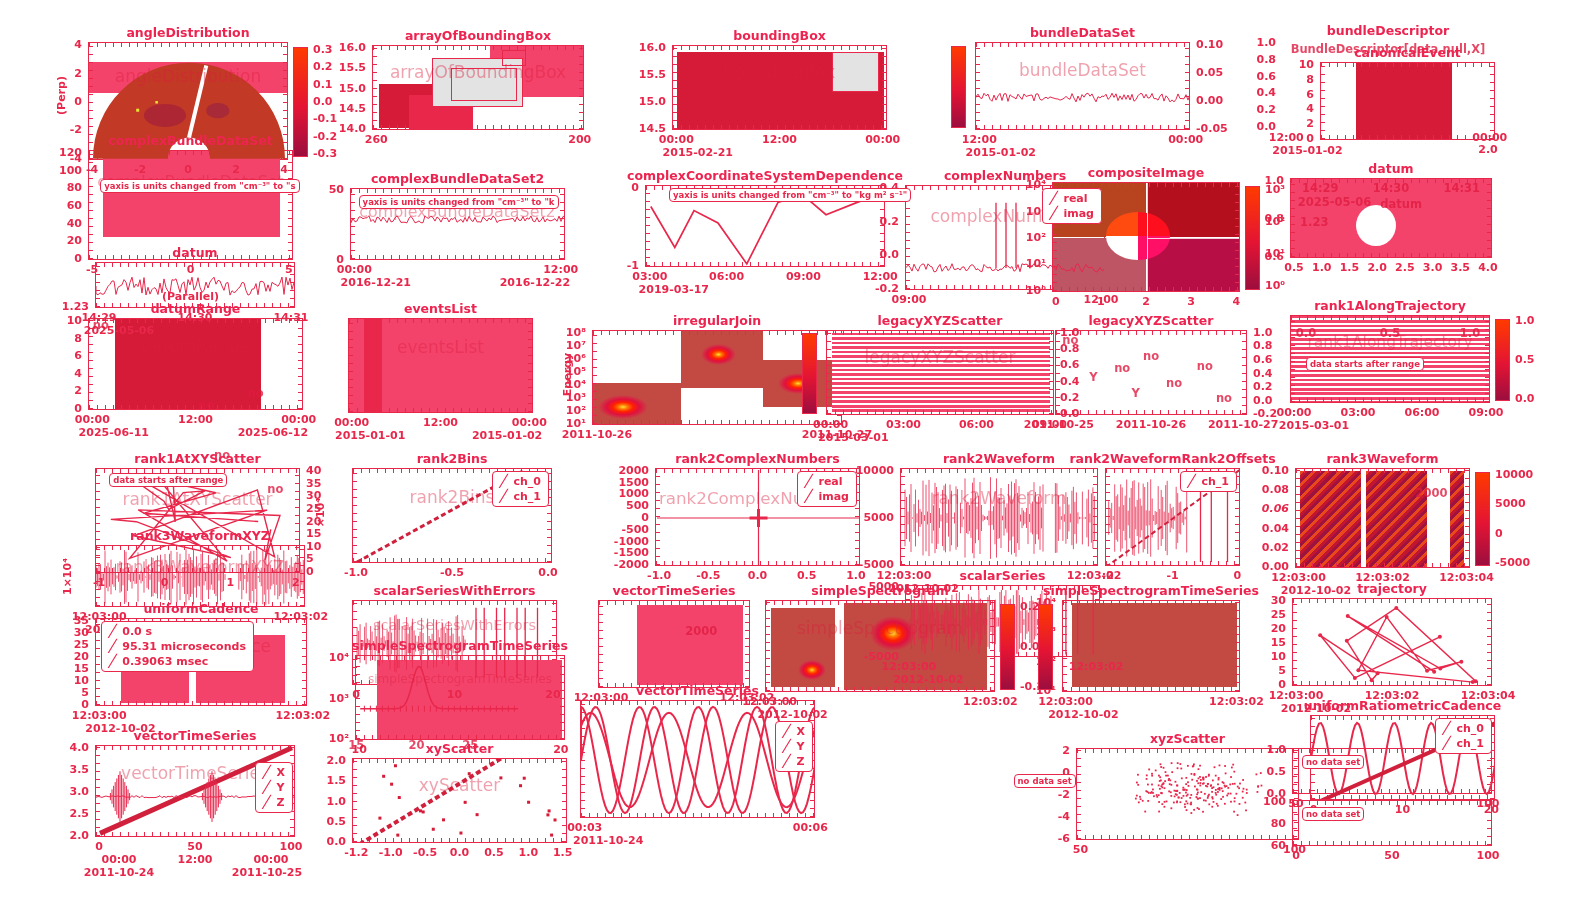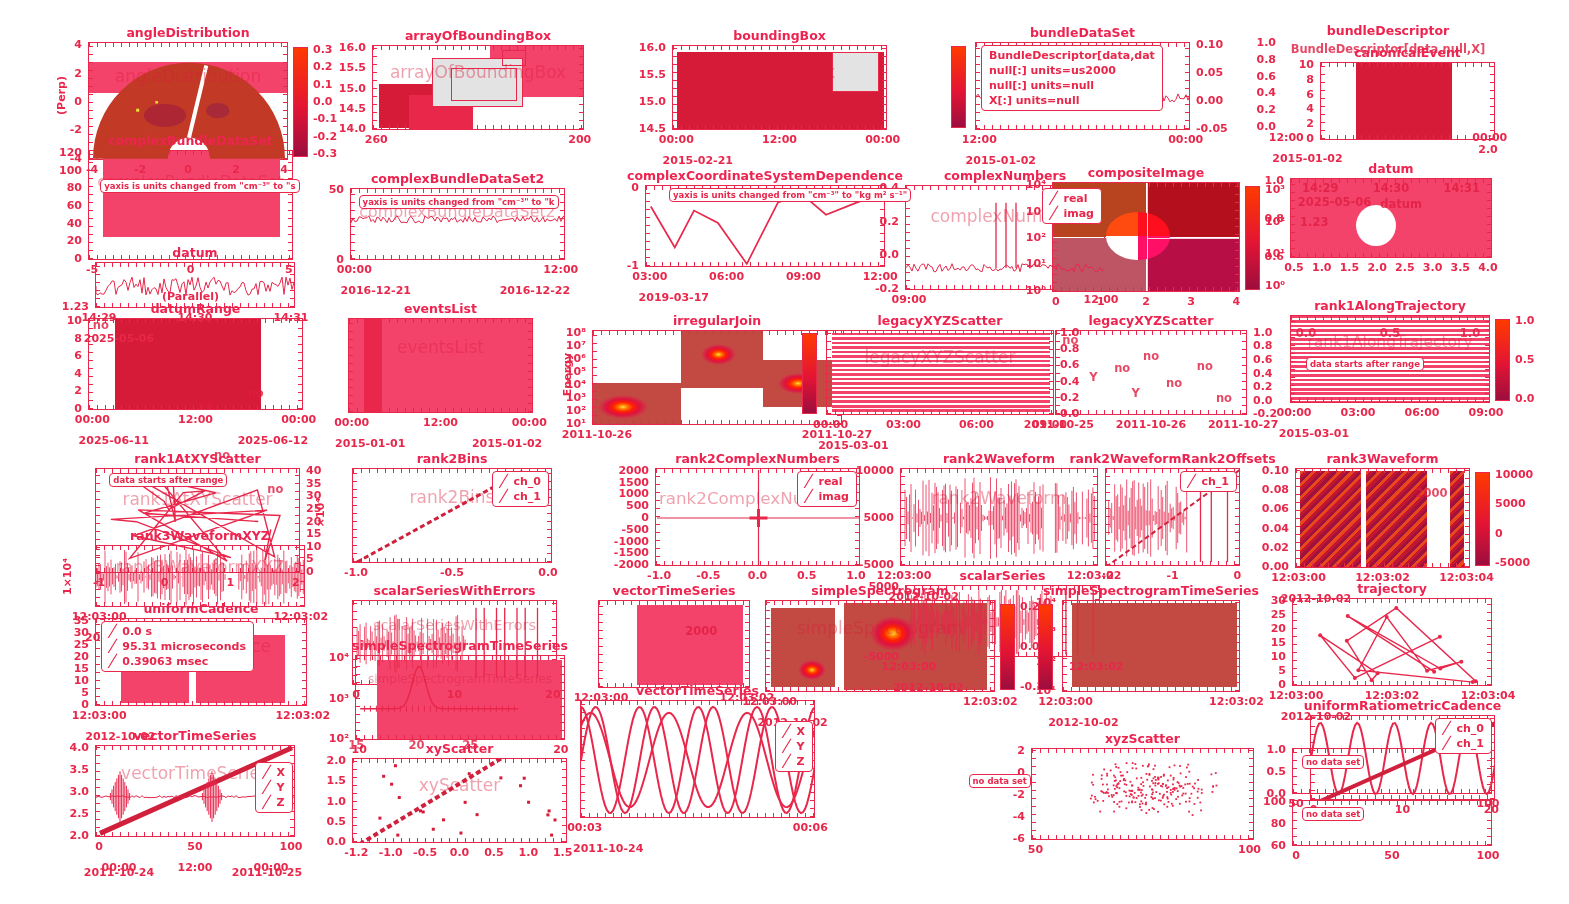--- a/index.html
+++ b/index.html
@@ -11,21 +11,21 @@
   .ts{position:absolute;pointer-events:none}
   .tb{left:0;right:0;bottom:0;height:4px;background:repeating-linear-gradient(90deg,#e8274b 0 1px,transparent 1px 8px)}
   .tt{left:0;right:0;top:0;height:4px;background:repeating-linear-gradient(90deg,#e8274b 0 1px,transparent 1px 8px)}
   .tle{left:0;top:0;bottom:0;width:4px;background:repeating-linear-gradient(0deg,#e8274b 0 1px,transparent 1px 8px)}
   .tre{right:0;top:0;bottom:0;width:4px;background:repeating-linear-gradient(0deg,#e8274b 0 1px,transparent 1px 8px)}
   .ptitle{position:absolute;left:-45px;right:-45px;top:-17px;text-align:center;font-size:12.5px;font-weight:bold;
           color:#ee2450;white-space:nowrap;z-index:8;pointer-events:none}
   .ghost{position:absolute;left:-10px;right:-10px;top:20%;text-align:center;color:rgba(219,31,62,.42);
          white-space:nowrap;z-index:5;pointer-events:none}
   .xt,.xd,.xd2{position:absolute;left:0;right:0;top:100%;height:13px;z-index:6}
-  .xt{margin-top:3px}.xd{margin-top:24px}.xd2{margin-top:29px}
+  .xt{margin-top:3px}.xd{margin-top:16px}.xd2{margin-top:29px}
   .xt span,.xd span,.xd2 span{position:absolute;transform:translateX(-50%);font-size:11px;font-weight:bold;white-space:nowrap}
   .ytc,.ytrc{position:absolute;top:0;bottom:0;width:70px;z-index:6}
   .ytc{right:100%;margin-right:6px}.ytrc{left:100%;margin-left:6px}
   .ytc span{position:absolute;right:0;transform:translateY(-50%);font-size:11px;font-weight:bold;white-space:nowrap}
   .ytrc span{position:absolute;left:0;transform:translateY(-50%);font-size:11px;font-weight:bold;white-space:nowrap}
   .ann{position:absolute;font-size:8.5px;font-weight:bold;border:1.3px solid #e8274b;border-radius:4px;
        padding:0 3px;background:#fff;white-space:nowrap;z-index:9;line-height:12px}
   .legend{position:absolute;border:1.4px solid #e8274b;border-radius:4px;background:#fff;padding:2px 7px;
           z-index:9;font-size:11px;font-weight:bold}
   .legend .row{display:flex;gap:6px;align-items:center;line-height:15px;white-space:nowrap}
@@ -162,34 +162,20 @@
       <div class="xd">
         <span style="left: 12%;">2015-01-02</span>
       </div>
       <div class="ytrc">
         <span style="top: 2%;">0.10</span>
         <span style="top: 34%;">0.05</span>
         <span style="top: 66%;">0.00</span>
         <span style="top: 98%;">-0.05</span>
       </div>
       <div class="cbar" style="left: -24px; top: 3.52px; height: 80.96px;"></div>
-      <div class="legend" style="left: 6px; top: 3px;">
-        <div class="row">
-          <span>BundleDescriptor[data,dat</span>
-        </div>
-        <div class="row">
-          <span>null[:] units=us2000</span>
-        </div>
-        <div class="row">
-          <span>null[:] units=null</span>
-        </div>
-        <div class="row">
-          <span>X[:] units=null</span>
-        </div>
-      </div>
     </div>
     <div class="panel nobox" style="left: 1282px; top: 40px; width: 212px; height: 88px;">
       <div class="pbox">
         <svg class="plot" width="212" height="88" viewBox="0 0 212 88"></svg>
       </div>
       <div class="ptitle">bundleDescriptor</div>
       <div class="xt">
         <span style="left: 2%;">12:00</span>
         <span style="left: 98%;">00:00</span>
       </div>
@@ -794,21 +780,21 @@
         <span style="left: 2%;">12:03:00</span>
         <span style="left: 50%;">12:03:02</span>
         <span style="left: 98%;">12:03:04</span>
       </div>
       <div class="xd">
         <span style="left: 12%;">2012-10-02</span>
       </div>
       <div class="ytc">
         <span style="top: 2%;">0.10</span>
         <span style="top: 21.2%;">0.08</span>
-        <span style="top: 40.4%;">0.06</span>
+        <span style="top: 40.4%; font-style: italic;">0.06</span>
         <span style="top: 59.6%;">0.04</span>
         <span style="top: 78.8%;">0.02</span>
         <span style="top: 98%;">0.00</span>
       </div>
       <div class="cbar" style="left: 180px; top: 4px; height: 92px;"></div>
       <span class="cbt" style="left: 200px; top: 6px;">10000</span>
       <span class="cbt" style="left: 200px; top: 35.3333px;">5000</span>
       <span class="cbt" style="left: 200px; top: 64.6667px;">0</span>
       <span class="cbt" style="left: 200px; top: 94px;">-5000</span>
       <div class="il">
@@ -1224,21 +1210,21 @@
         <span style="top: 50%;">1.0</span>
         <span style="top: 74%;">0.5</span>
         <span style="top: 98%;">0.0</span>
       </div>
       <div class="il">
         <span style="left: 2%; top: -15%;">15</span>
         <span style="left: 30%; top: -15%;">20</span>
         <span style="left: 55%; top: -15%;">25</span>
       </div>
     </div>
-    <div class="panel" style="left: 1031px; top: 748px; width: 223px; height: 92px;">
+    <div class="panel" style="left: 1076px; top: 748px; width: 223px; height: 92px;">
       <div class="pbox">
         <svg class="plot" width="215" height="92" viewBox="0 0 215 92">
           <rect x="101.80265727277148" y="43.020400681123135" width="1.8" height="1.8" fill="#e8274b"></rect>
           <rect x="144.6395552552771" y="32.20419312246143" width="1.8" height="1.8" fill="#e8274b"></rect>
           <rect x="67.29033739600564" y="61.64665275380015" width="1.8" height="1.8" fill="#e8274b"></rect>
           <rect x="83.480040292535" y="36.279693799987434" width="1.8" height="1.8" fill="#e8274b"></rect>
           <rect x="155.28294590509032" y="14.713461384046822" width="1.8" height="1.8" fill="#e8274b"></rect>
           <rect x="106.98461652459811" y="54.410537947118286" width="1.8" height="1.8" fill="#e8274b"></rect>
           <rect x="79.34153039995581" y="46.910965035539114" width="1.8" height="1.8" fill="#e8274b"></rect>
           <rect x="150.4045948021114" y="38.03539487287402" width="1.8" height="1.8" fill="#e8274b"></rect>

